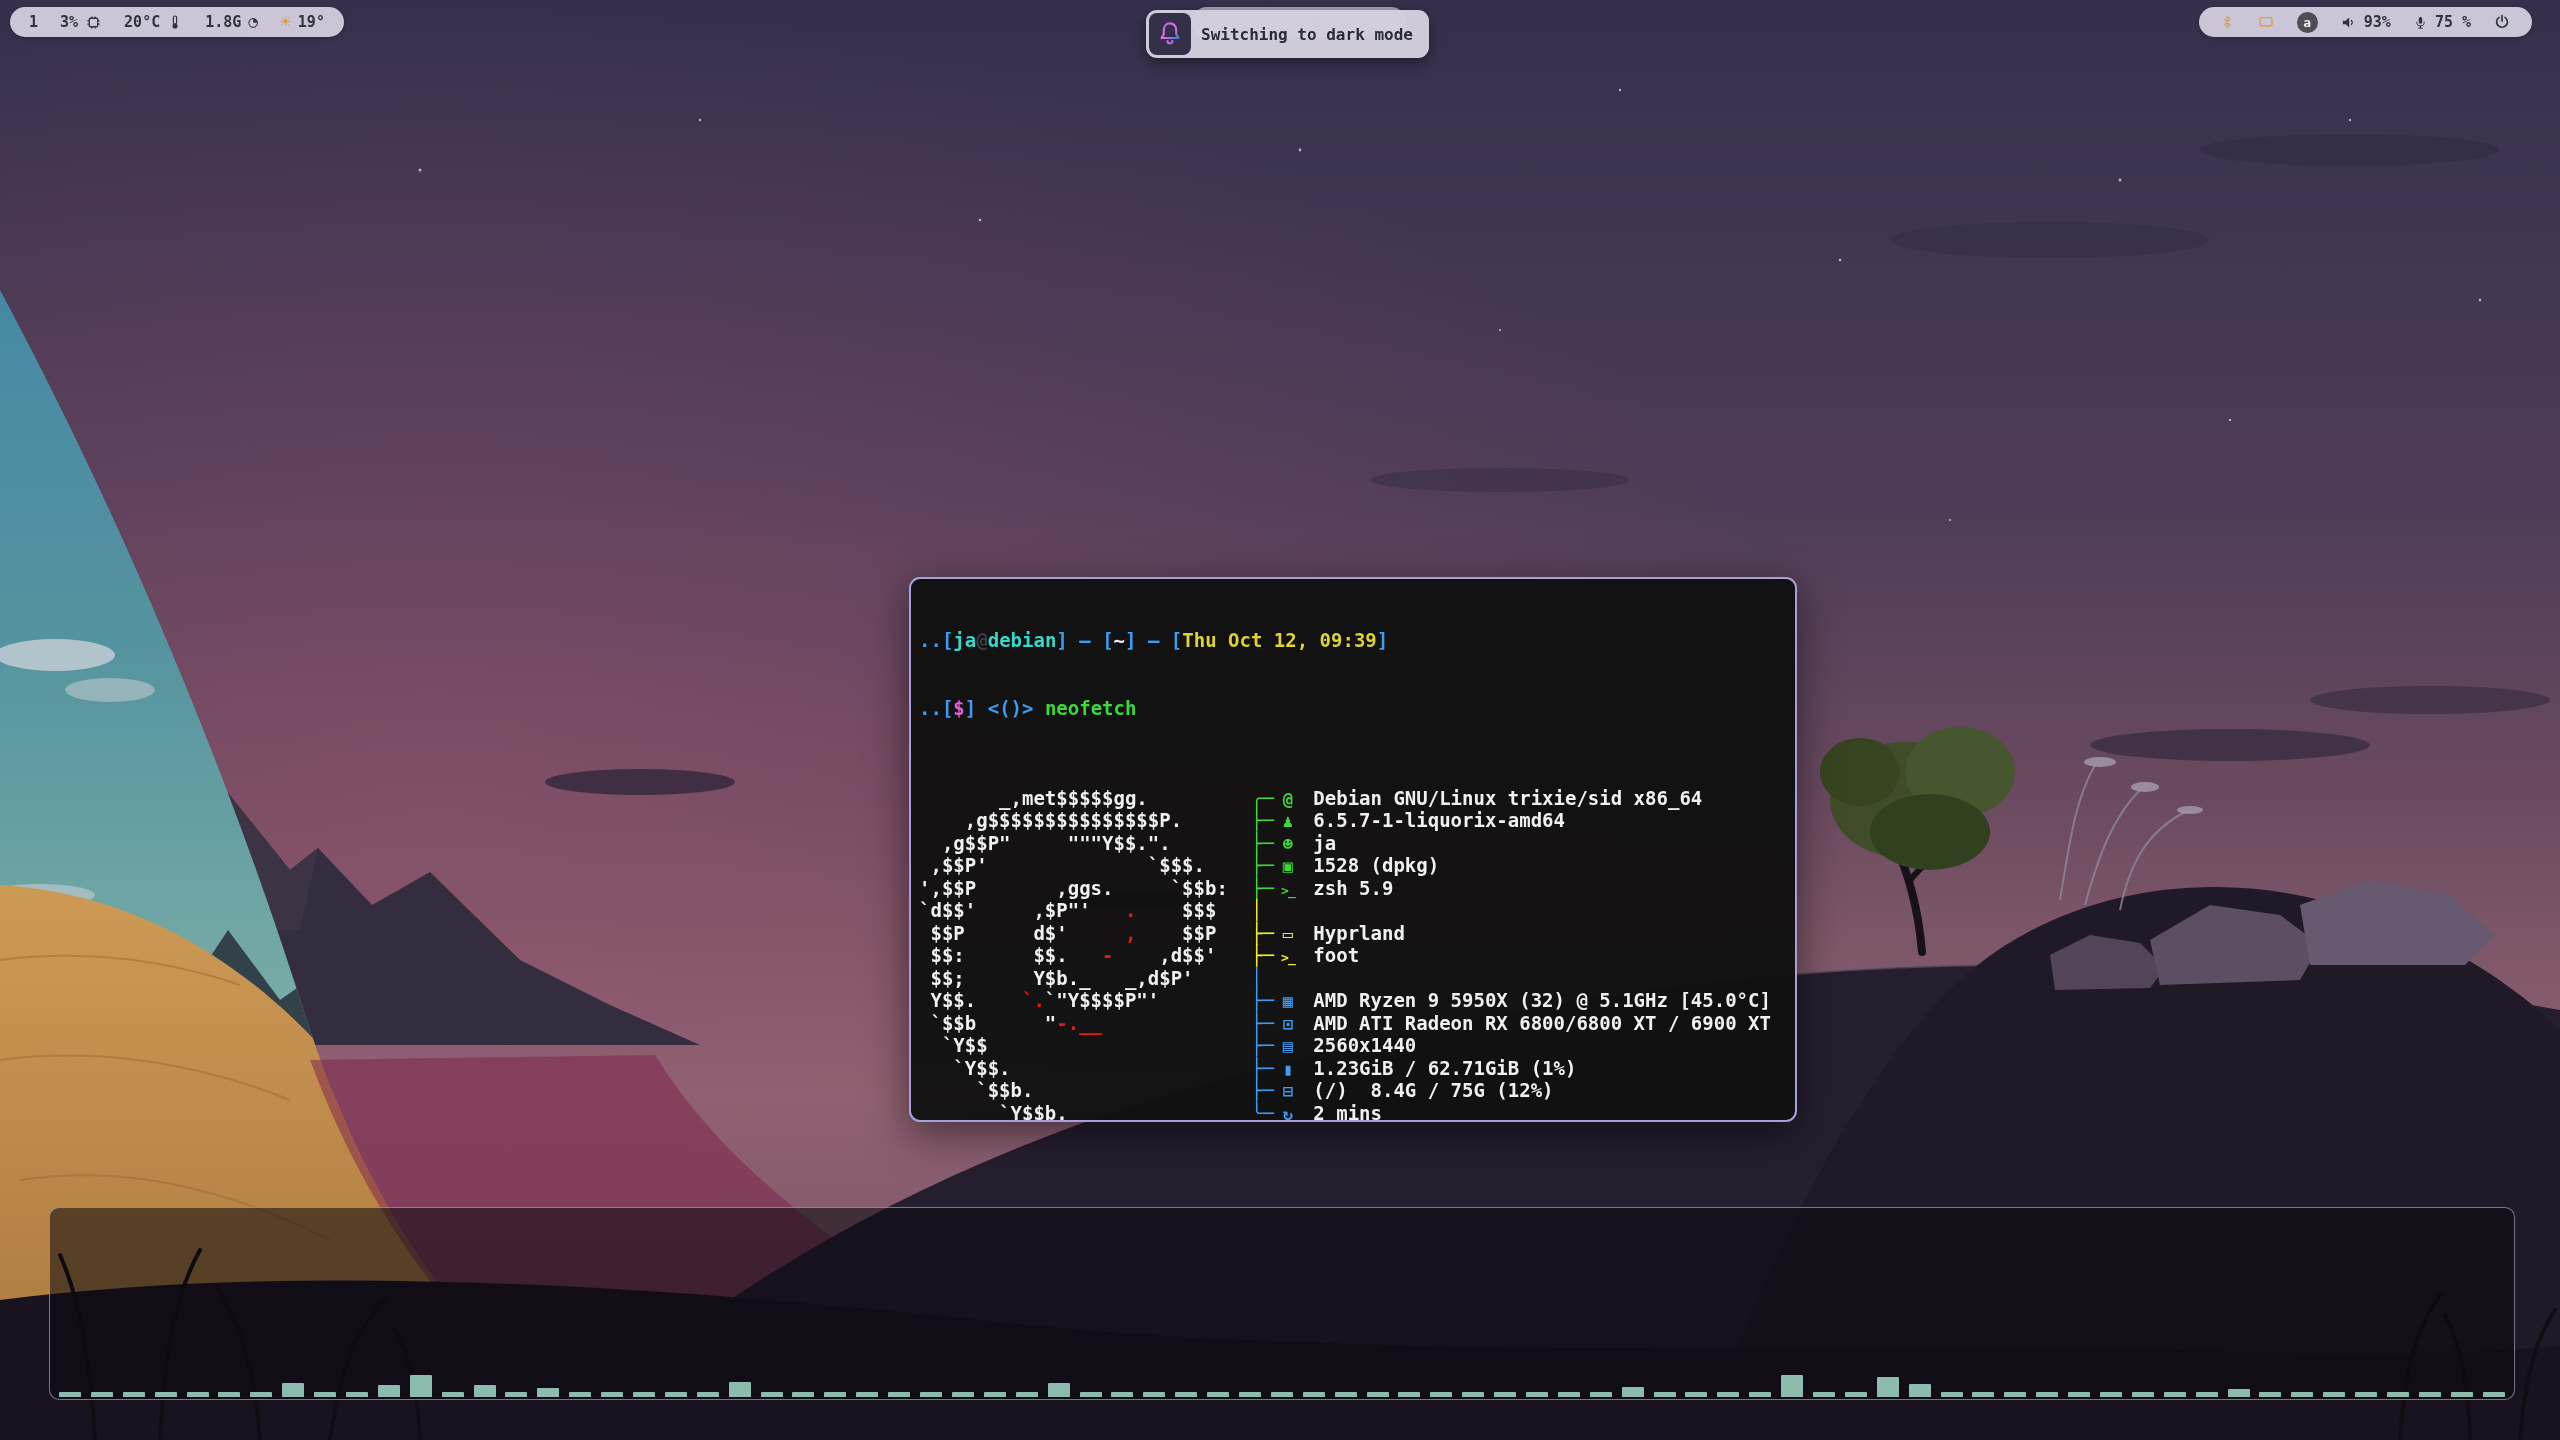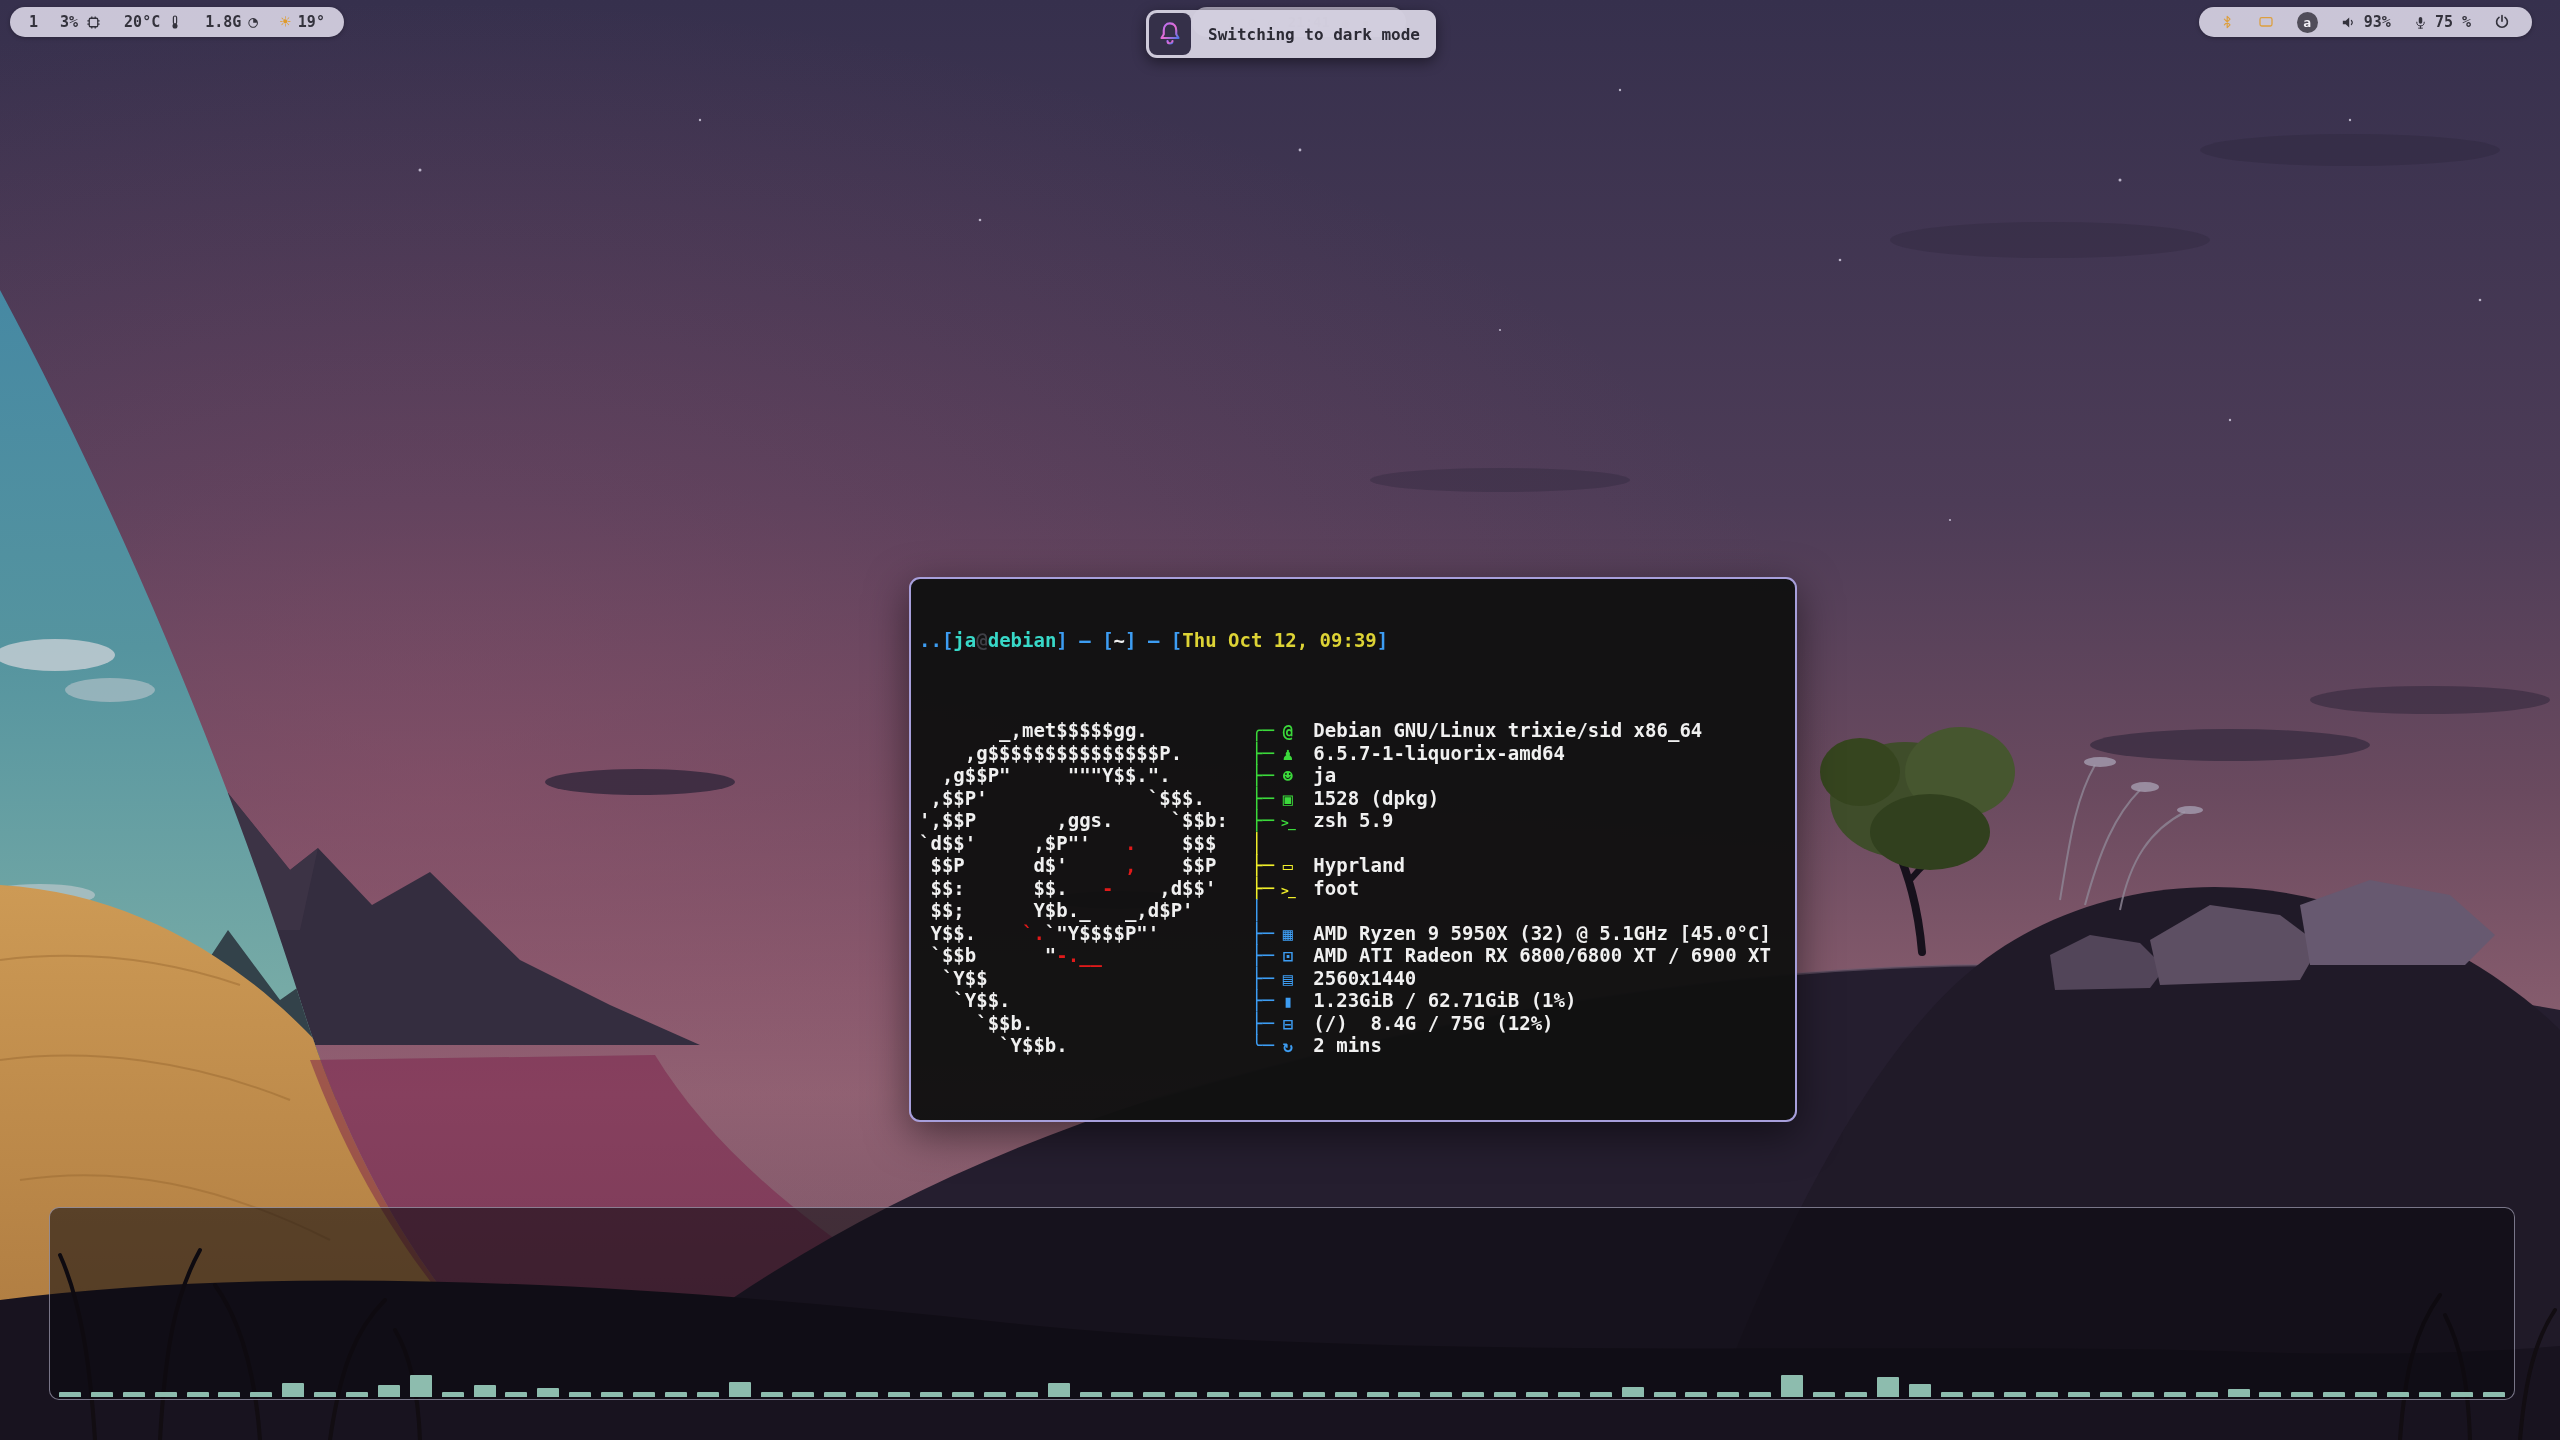--- a/index.html
+++ b/index.html
@@ -36,21 +36,21 @@
   
   #toast{
     position:absolute;left:1146px;top:10px;height:48px;border-radius:11px;
     background:rgba(212,208,223,0.97);display:flex;align-items:center;
     box-shadow:0 4px 14px rgba(0,0,0,0.45);z-index:2;padding-right:16px;
   }
   #toast .bell-tile{
     width:42px;height:42px;margin:3px 0 3px 3px;border-radius:8px;background:#353049;
     display:flex;align-items:center;justify-content:center;flex:none;
   }
-  #toast .toast-text{margin-left:17px;font-size:16px;font-weight:700;color:#2c2b35;white-space:nowrap;}
+  #toast .toast-text{margin-left:10px;font-size:16px;font-weight:700;color:#2c2b35;white-space:nowrap;}
   
   #terminal{
     position:absolute;left:909px;top:577px;width:884px;height:541px;
     background:rgba(17,17,17,0.97);
     border:2px solid #a79fdb;border-radius:11px;
     box-shadow:0 12px 42px rgba(0,0,0,0.5);
     z-index:1;
   }
   #term-content{
     position:absolute;inset:0;padding:5px 8px;
@@ -295,20 +295,21 @@
     <svg viewBox="0 0 24 24" width="18" height="18">
       <path d="M12 3.5V11" stroke="#33323c" stroke-width="2.2" stroke-linecap="round"></path>
       <path d="M8 5.8a7.2 7.2 0 1 0 8 0" stroke="#33323c" stroke-width="2.2" fill="none" stroke-linecap="round"></path>
     </svg>
   </div>
 </div>
 
 <div id="terminal">
   <div id="term-content">
     <div class="term-line"><span class="c-blue">..</span><span class="c-blue">[</span><span class="c-cyan">ja</span><span class="c-dim">@</span><span class="c-cyan">debian</span><span class="c-blue">]</span><span> </span><span class="c-blue">–</span><span> </span><span class="c-blue">[</span><span class="c-wht">~</span><span class="c-blue">]</span><span> </span><span class="c-blue">–</span><span> </span><span class="c-blue">[</span><span class="c-yel">Thu Oct 12, 09:39</span><span class="c-blue">]</span></div>
+    <div class="term-line"><span class="c-blue">..</span><span class="c-blue">[</span><span class="c-mag">$</span><span class="c-blue">]</span><span> </span><span class="c-blue">&lt;()&gt;</span><span> </span><span class="c-grn">neofetch</span></div>
 
     <div id="fetch-row">
       <div id="neofetch-art"><div class="art-line c-wht"><span>       _,met$$$$$gg.</span></div><div class="art-line c-wht"><span>    ,g$$$$$$$$$$$$$$$P.</span></div><div class="art-line c-wht"><span>  ,g$$P"     """Y$$.".</span></div><div class="art-line c-wht"><span> ,$$P'              `$$$.</span></div><div class="art-line c-wht"><span>',$$P       ,ggs.     `$$b:</span></div><div class="art-line c-wht"><span>`d$$'     ,$P"'   </span><span class="c-red">.</span><span>    $$$</span></div><div class="art-line c-wht"><span> $$P      d$'     </span><span class="c-red">,</span><span>    $$P</span></div><div class="art-line c-wht"><span> $$:      $$.   </span><span class="c-red">-</span><span>    ,d$$'</span></div><div class="art-line c-wht"><span> $$;      Y$b._   _,d$P'</span></div><div class="art-line c-wht"><span> Y$$.    </span><span class="c-red">`.</span><span>`"Y$$$$P"'</span></div><div class="art-line c-wht"><span> `$$b      "</span><span class="c-red">-.__</span></div><div class="art-line c-wht"><span>  `Y$$</span></div><div class="art-line c-wht"><span>   `Y$$.</span></div><div class="art-line c-wht"><span>     `$$b.</span></div><div class="art-line c-wht"><span>       `Y$$b.</span></div></div>
       <div id="neofetch-info"><div class="info-row"><span class="info-conn ico-grn">╭─</span><span class="info-ico ico-grn">@</span><span class="c-wht"> Debian GNU/Linux trixie/sid x86_64</span></div><div class="info-row"><span class="info-conn ico-grn">├─</span><span class="info-ico ico-grn">♟</span><span class="c-wht"> 6.5.7-1-liquorix-amd64</span></div><div class="info-row"><span class="info-conn ico-grn">├─</span><span class="info-ico ico-grn">☻</span><span class="c-wht"> ja</span></div><div class="info-row"><span class="info-conn ico-grn">├─</span><span class="info-ico ico-grn">▣</span><span class="c-wht"> 1528 (dpkg)</span></div><div class="info-row"><span class="info-conn ico-grn">├─</span><span class="info-ico ico-grn sm">&gt;_</span><span class="c-wht"> zsh 5.9</span></div><div class="info-row"><span class="info-conn ico-yel">│</span></div><div class="info-row"><span class="info-conn ico-yel">├─</span><span class="info-ico ico-yel">▭</span><span class="c-wht"> Hyprland</span></div><div class="info-row"><span class="info-conn ico-yel">├─</span><span class="info-ico ico-yel sm">&gt;_</span><span class="c-wht"> foot</span></div><div class="info-row"><span class="info-conn ico-blu">│</span></div><div class="info-row"><span class="info-conn ico-blu">├─</span><span class="info-ico ico-blu">▦</span><span class="c-wht"> AMD Ryzen 9 5950X (32) @ 5.1GHz [45.0°C]</span></div><div class="info-row"><span class="info-conn ico-blu">├─</span><span class="info-ico ico-blu">⊡</span><span class="c-wht"> AMD ATI Radeon RX 6800/6800 XT / 6900 XT</span></div><div class="info-row"><span class="info-conn ico-blu">├─</span><span class="info-ico ico-blu">▤</span><span class="c-wht"> 2560x1440</span></div><div class="info-row"><span class="info-conn ico-blu">├─</span><span class="info-ico ico-blu">▮</span><span class="c-wht"> 1.23GiB / 62.71GiB (1%)</span></div><div class="info-row"><span class="info-conn ico-blu">├─</span><span class="info-ico ico-blu">⊟</span><span class="c-wht"> (/)  8.4G / 75G (12%)</span></div><div class="info-row"><span class="info-conn ico-blu">╰─</span><span class="info-ico ico-blu">↻</span><span class="c-wht"> 2 mins</span></div></div>
     </div>
 
     
 
     
     

